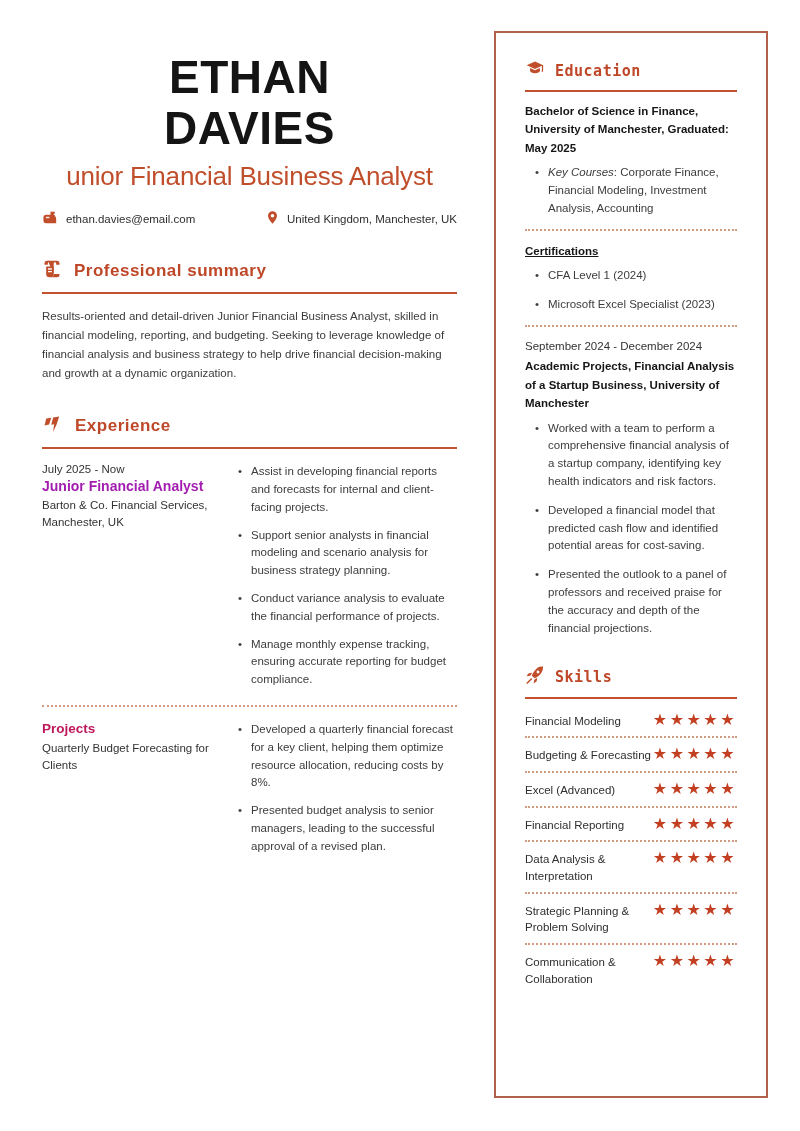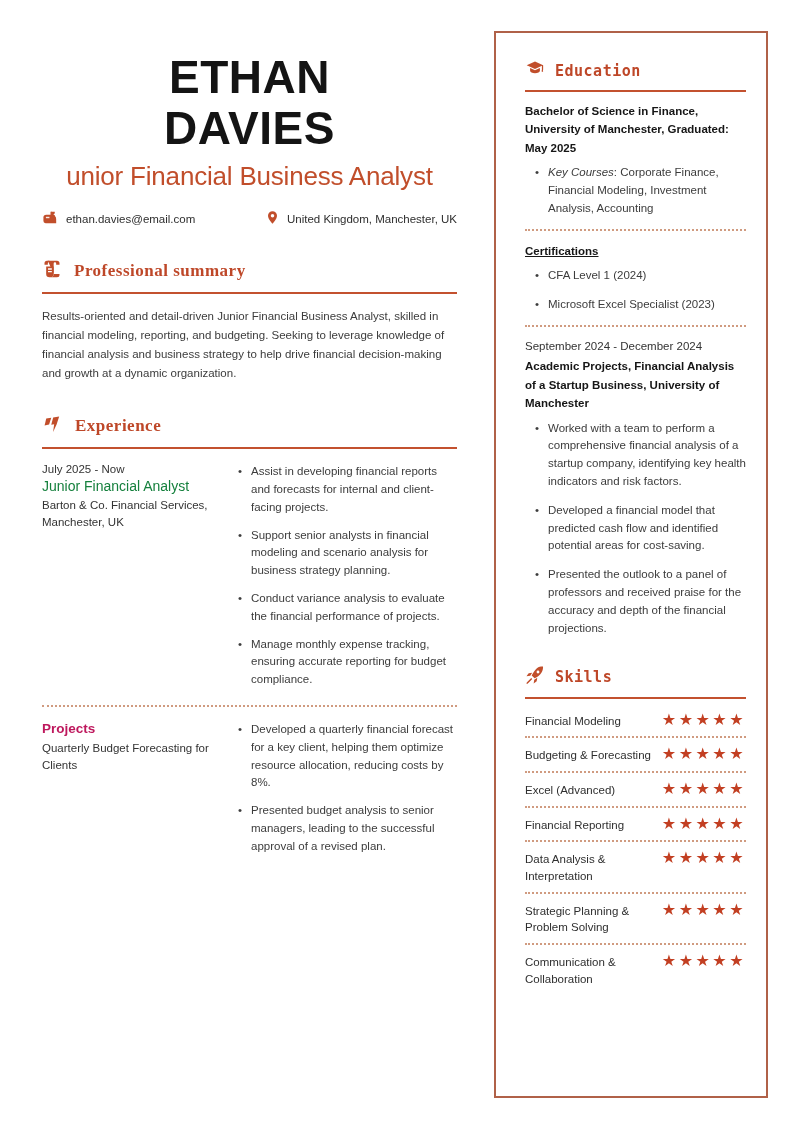--- a/index.html
+++ b/index.html
@@ -26,49 +26,49 @@
   .contact-row {
     margin-top:17px; display:flex; justify-content:space-between; align-items:center;
     font-size:11.5px; color:#2e2e2e;
   }
   .contact-item { display:flex; align-items:center; gap:7px; }
   .contact-item svg { flex:0 0 auto; }
 
   section.main-sec { margin-top:31px; }
   .sec-head { display:flex; align-items:center; gap:12px; }
   .sec-head .sec-title {
-    font-family:Liberation Serif, serif; font-weight:bold;
+    font-family:Liberation Sans, sans-serif; font-weight:bold;
     font-size:17px; color:#BE4728; letter-spacing:0.5px;
   }
   .sec-rule { border:none; border-top:2px solid #C3512F; margin-top:9px; }
 
   .summary-text { margin-top:13px; font-size:11.5px; line-height:1.65; color:#3c3c3c; }
 
   .xp-grid { display:grid; grid-template-columns:180px 1fr; column-gap:16px; margin-top:14px; }
   .xp-dates { font-size:11.5px; color:#333; }
-  .xp-role { font-size:14px; font-weight:normal; color:#15803d; margin-top:3px; }
+  .xp-role { font-size:14px; font-weight:bold; color:#a21caf; margin-top:3px; }
   .xp-company { font-size:11.5px; color:#333; margin-top:3px; line-height:1.5; }
   .xp-projects-title { font-size:13.5px; font-weight:bold; color:#be185d; }
   .xp-projects-sub { font-size:11.5px; color:#333; margin-top:4px; line-height:1.5; }
 
   ul.bullets { list-style:none; }
   ul.bullets li {
     position:relative; padding-left:13px; font-size:11.5px; line-height:1.55;
     color:#3c3c3c; margin-bottom:10px;
   }
   ul.bullets li::before {
     content:"•"; position:absolute; left:0; top:0; color:#3c3c3c;
   }
 
   .dotted { border:none; border-top:2px dotted #D09B80; margin:6px 0 12px 0; }
 
   
   .sidebar {
     position:absolute; left:494px; top:31px; width:274px; height:1067px;
-    border:2px solid #B06148; background:#fff; padding:26px 20px 0 29px;
+    border:2px solid #B06148; background:#fff; padding:26px 29px 0 29px;
   }
   .sb-sec-head { display:flex; align-items:center; gap:10px; }
   .sb-sec-head .sec-title {
     font-family:"DejaVu Sans Mono", monospace; font-weight:bold;
     font-size:15px; color:#BE4728; letter-spacing:0.5px;
   }
   .sb-rule { border:none; border-top:2px solid #C3512F; margin-top:8px; }
 
   .sb-bold { font-size:11.5px; font-weight:bold; color:#161616; line-height:1.6; }
   .sb-text { font-size:11.5px; color:#333; line-height:1.55; }

